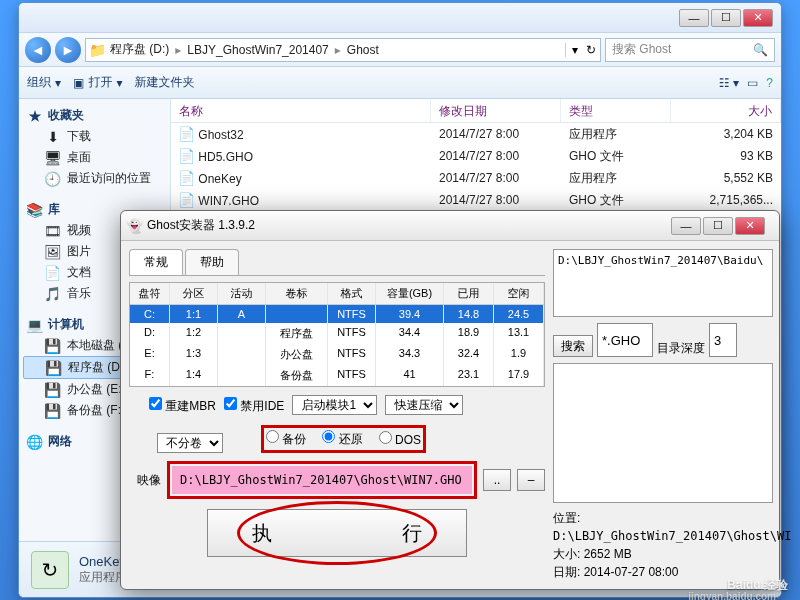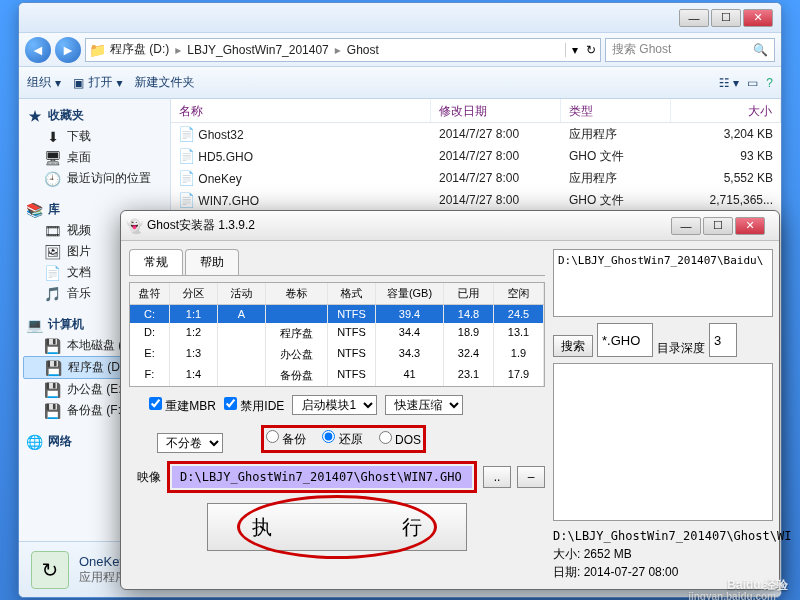--- a/index.html
+++ b/index.html
@@ -47,21 +47,21 @@
 .phdr{background:#f3f3f3;border-bottom:1px solid #ccc}
 .pc1{width:40px}.pc2{width:48px}.pc3{width:48px}.pc4{width:62px}.pc5{width:48px}.pc6{width:68px}.pc7{width:50px}.pc8{width:50px}
 .prow.sel{background:#1e6fd6;color:#fff}
 .optrow{display:flex;align-items:flex-end;gap:8px;margin-top:8px;padding-left:20px;flex-wrap:wrap}
 .optrow label,.optrow span{font-size:12px}
 .chk{width:13px;height:13px}
 .sel1{height:20px;border:1px solid #888;background:#fff;padding:0 4px}
 .radio-row{display:flex;align-items:center;gap:16px;padding-left:30px;margin-top:6px}
 .redbox{border:3px solid #c00;padding:2px}
 .imgrow{display:flex;align-items:center;gap:6px;margin-top:8px;padding-left:8px}
-.imgfield{flex:1;height:22px;border:1px solid #888;background:#c4b5fd;padding:2px 8px;font-family:Consolas,monospace;font-size:12px}
+.imgfield{flex:1;height:28px;border:1px solid #888;background:#f9a8d4;padding:2px 8px;font-family:Consolas,monospace;font-size:12px}
 .smbtn{width:28px;height:22px;border:1px solid #888;background:linear-gradient(180deg,#fdfdfd,#e2e2e2);cursor:pointer}
 .execwrap{position:relative;margin-top:10px;display:flex;justify-content:center}
 .execbtn{width:260px;height:48px;border:1px solid #888;background:linear-gradient(180deg,#fdfdfd,#e6e6e6);font-size:20px;letter-spacing:30px;padding-left:30px;cursor:pointer}
 .oval{position:absolute;width:200px;height:64px;border:3px solid #c00;border-radius:50%;top:-8px;pointer-events:none}
 .rbox{border:1px solid #999;background:#fff;height:68px;padding:4px;font-family:Consolas,monospace;font-size:11px;overflow:hidden}
 .rrow{display:flex;align-items:flex-end;gap:4px}
 .rfield{border:1px solid #888;background:#fff;height:20px;padding:16px 4px;font-size:13px}
 .watermark{position:absolute;right:12px;bottom:6px;color:rgba(255,255,255,.85);font-size:18px;font-weight:bold;text-shadow:0 1px 2px rgba(0,0,0,.4)}
 .wmsub{position:absolute;right:12px;bottom:-8px;color:rgba(255,255,255,.6);font-size:10px}
 </style>
@@ -322,20 +322,21 @@
     <div class="dright">
       <div class="rbox">D:\LBJY_GhostWin7_201407\Baidu\</div>
       <div class="rrow">
         <button class="smbtn" style="width:40px">搜索</button>
         <input class="rfield" style="width: 56px;" value="*.GHO">
         <span>目录深度</span>
         <input class="rfield" style="width: 28px;" value="3">
       </div>
       <div class="rbox" style="flex:1"></div>
       <div style="font-size:11px;line-height:1.5">
+        <div><span>位置:</span></div>
         <div style="font-family:Consolas,monospace">D:\LBJY_GhostWin7_201407\Ghost\WI</div>
         <div><span>大小:</span> <span>2652 MB</span></div>
         <div><span>日期:</span> <span>2014-07-27  08:00</span></div>
       </div>
     </div>
   </div>
 </div>
 
 <div class="watermark"><span>Baidu 经验</span>
 <div class="wmsub">jingyan.baidu.com</div></div>

